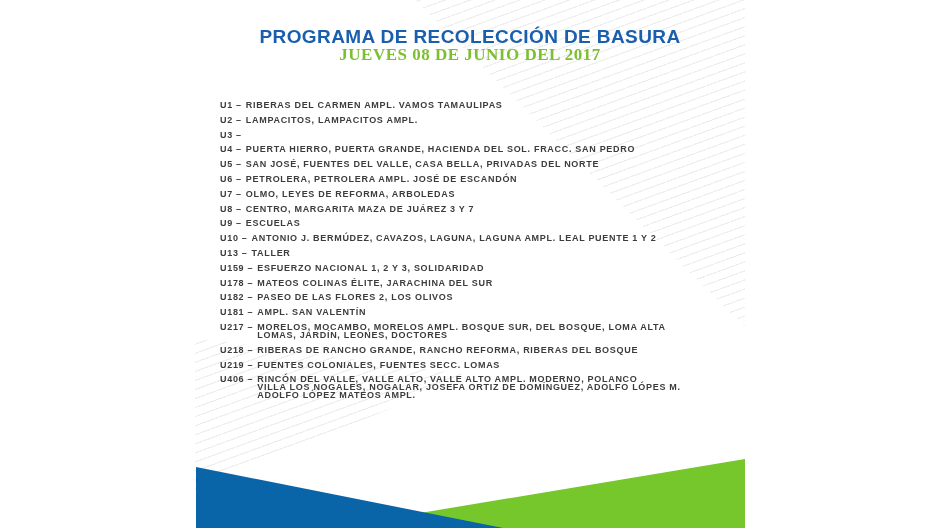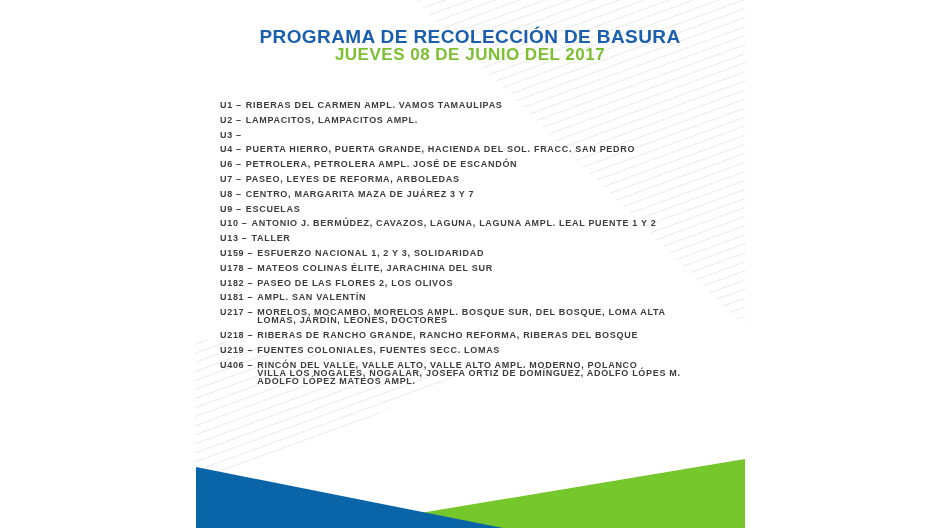--- a/index.html
+++ b/index.html
@@ -65,20 +65,21 @@
   .subtitle {
     position: absolute;
     top: 45px;
     left: 0;
     width: 940px;
     text-align: center;
     font-size: 17px;
     font-weight: bold;
     letter-spacing: 0.5px;
     color: var(--subtitle-green, #7cbf31);
+    font-family: Liberation Serif, serif;
   }
 
   .list {
     position: absolute;
     left: 212px;
     top: 101px;
     width: 520px;
   }
   .item {
     display: flex;
@@ -121,26 +122,30 @@
     <span class="areas">LAMPACITOS, LAMPACITOS AMPL.</span>
   </div>
       <div class="item">
     <span class="code"><span>U3</span> <span>–</span></span>
   </div>
       <div class="item">
     <span class="code"><span>U4</span> <span>–</span></span>
     <span class="areas">PUERTA HIERRO, PUERTA GRANDE, HACIENDA DEL SOL. FRACC. SAN PEDRO</span>
   </div>
       <div class="item">
+    <span class="code"><span>U5</span> <span>–</span></span>
+    <span class="areas">SAN JOSÉ, FUENTES DEL VALLE, CASA BELLA, PRIVADAS DEL NORTE</span>
+  </div>
+      <div class="item">
     <span class="code"><span>U6</span> <span>–</span></span>
     <span class="areas">PETROLERA, PETROLERA AMPL. JOSÉ DE ESCANDÓN</span>
   </div>
       <div class="item">
     <span class="code"><span>U7</span> <span>–</span></span>
-    <span class="areas">PASEO, LEYES DE REFORMA, ARBOLEDAS</span>
+    <span class="areas">OLMO, LEYES DE REFORMA, ARBOLEDAS</span>
   </div>
       <div class="item">
     <span class="code"><span>U8</span> <span>–</span></span>
     <span class="areas">CENTRO, MARGARITA MAZA DE JUÁREZ 3 Y 7</span>
   </div>
       <div class="item">
     <span class="code"><span>U9</span> <span>–</span></span>
     <span class="areas">ESCUELAS</span>
   </div>
       <div class="item">

